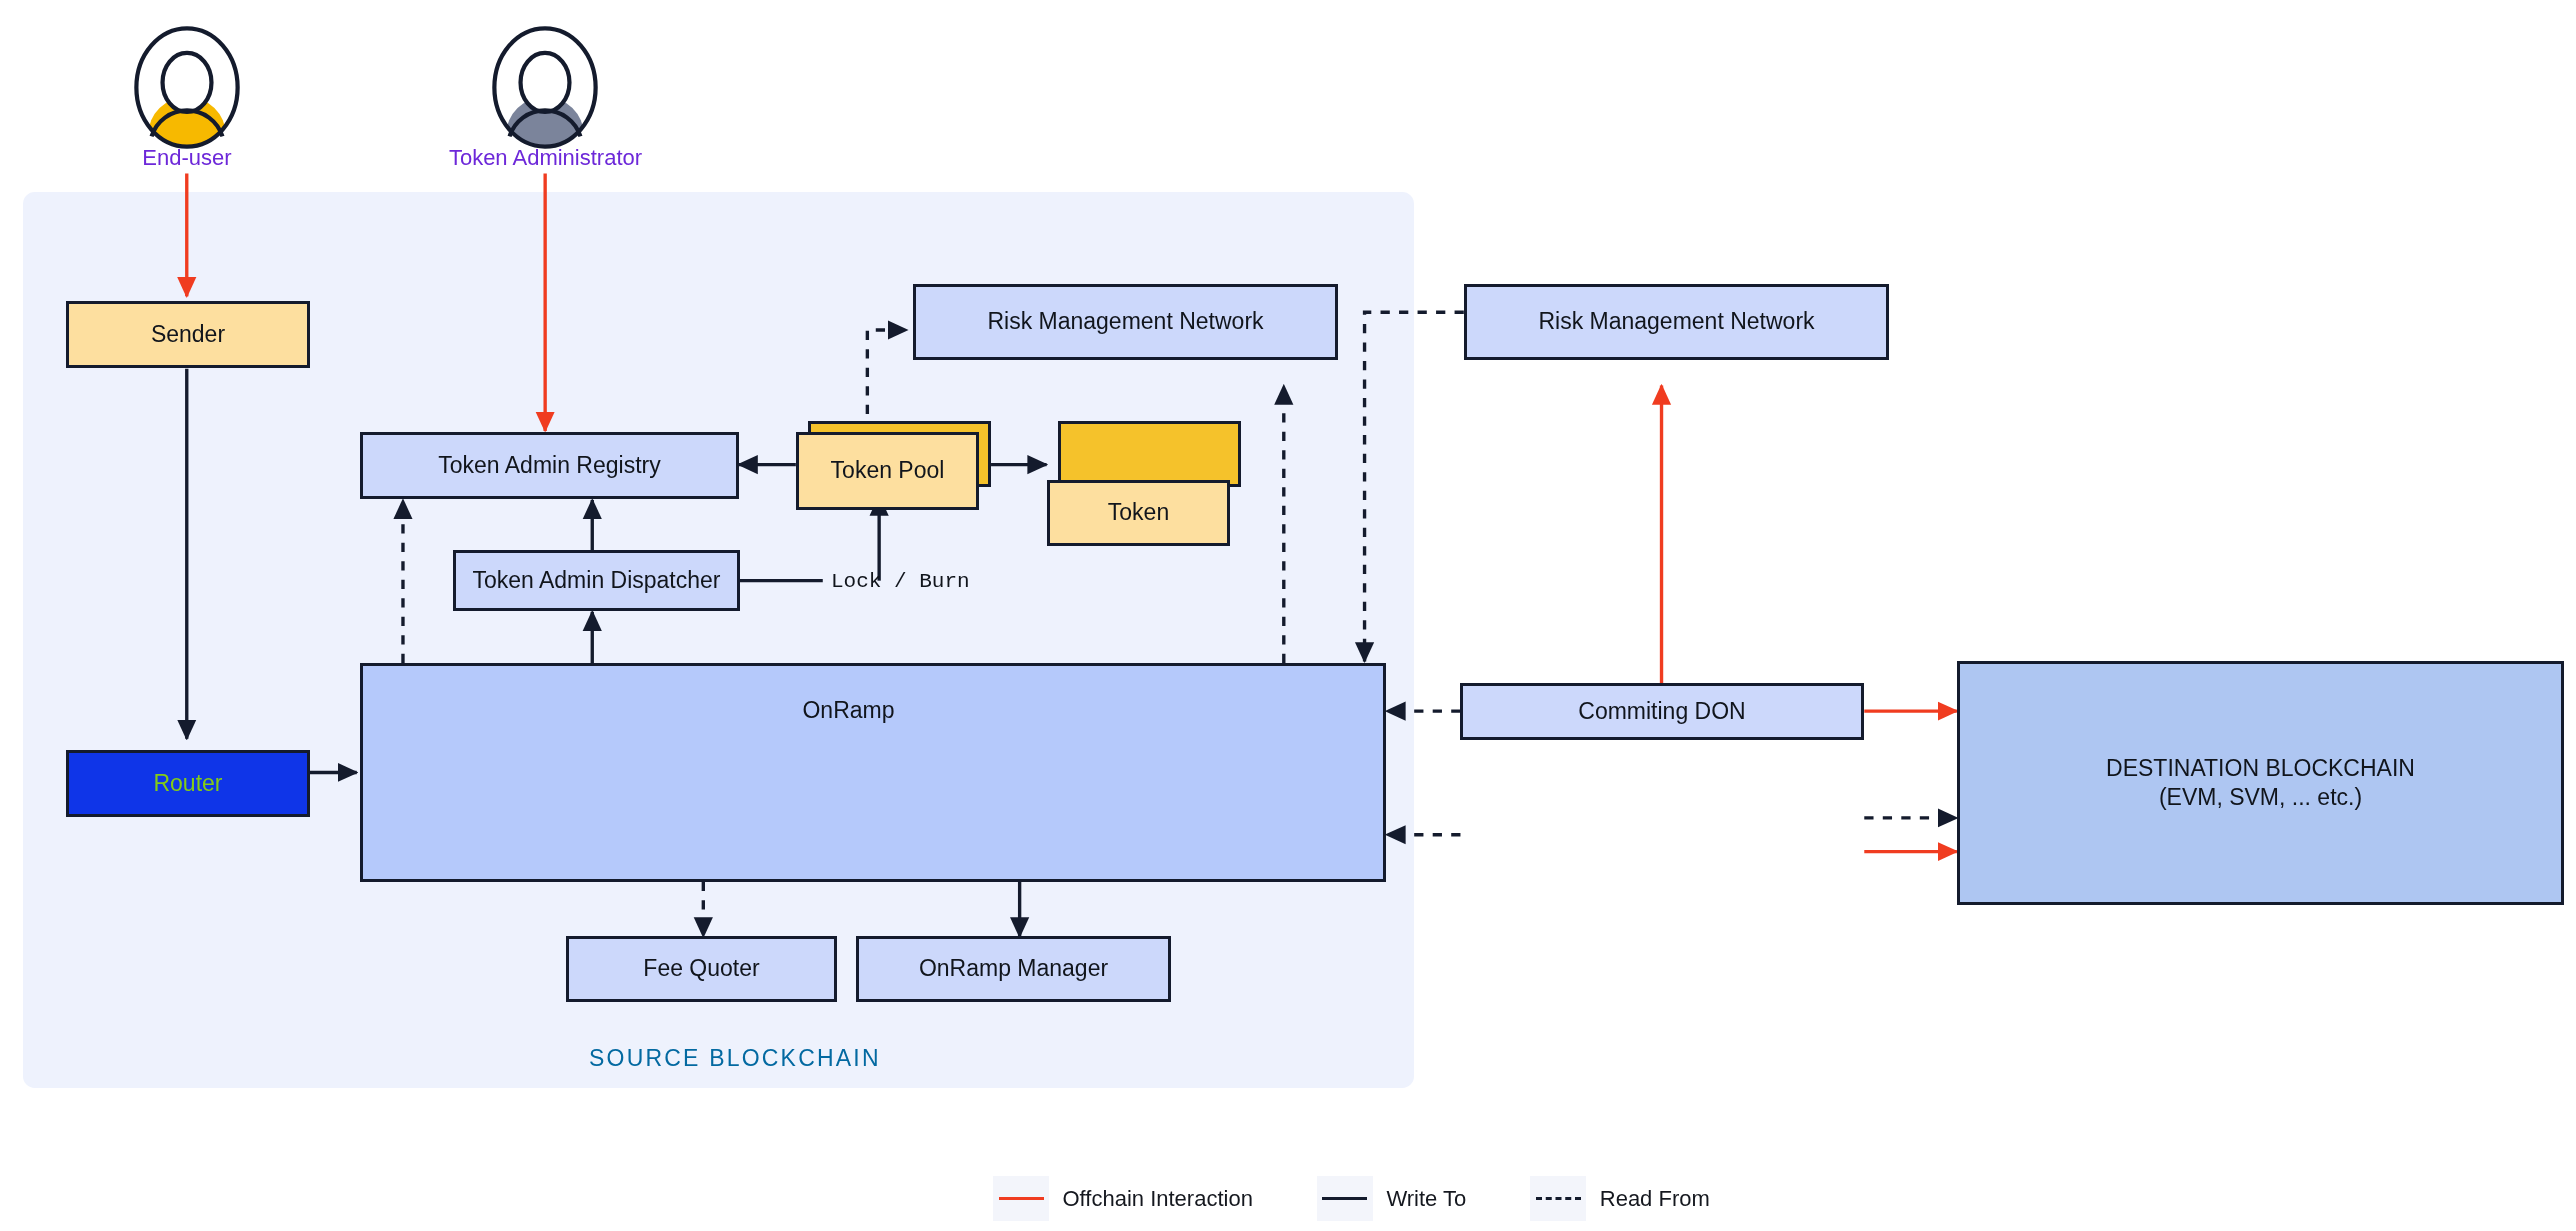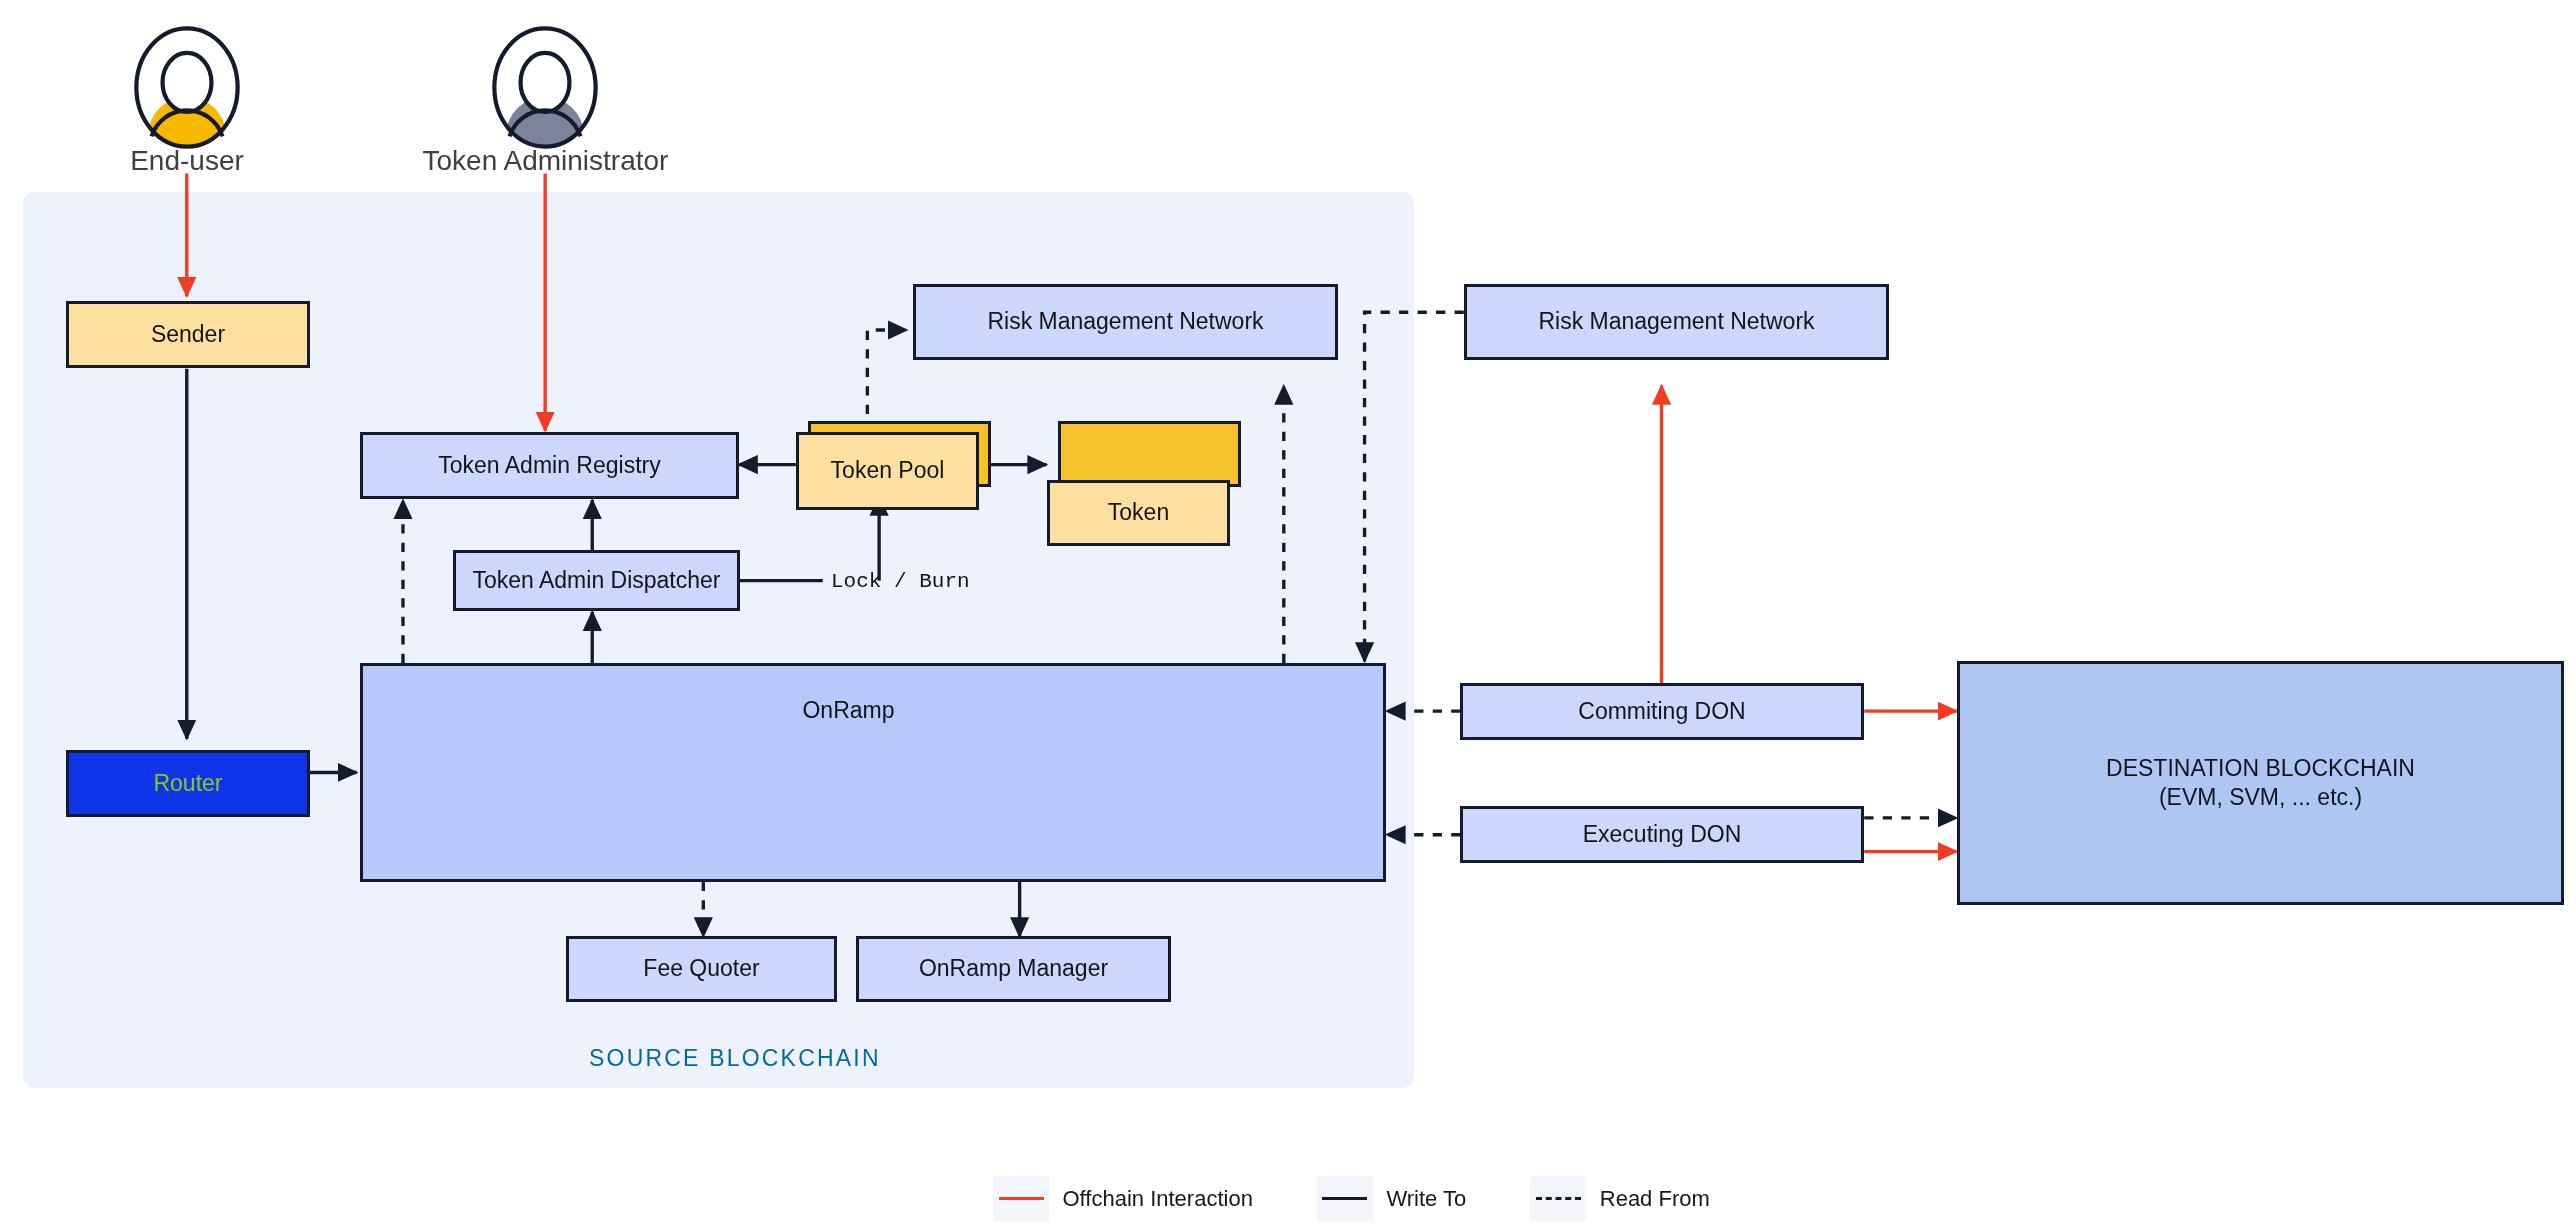--- a/index.html
+++ b/index.html
@@ -78,22 +78,22 @@
     box-sizing: border-box;
     border: 3.4px solid #141b2d;
     background: #f5c22b;
     z-index: 5;
   }
 
   
   .actor { position: absolute; z-index: 6; }
   .actor-caption {
     position: absolute;
-    font-size: 28px;
-    color: #404040;
+    font-size: 22px;
+    color: #6d28d9;
     white-space: nowrap;
     text-align: center;
   }
 
   
   .annot {
     position: absolute;
     font-family: "Liberation Mono", "DejaVu Sans Mono", monospace;
     font-size: 21px;
     color: #11151c;
@@ -268,23 +268,20 @@
   </div>
 
   <div class="node blue" style="left:856px; top:936px; width:315px; height:66px;">
     <span class="node-label">OnRamp Manager</span>
   </div>
 
   <div class="node blue" style="left:1460px; top:683px; width:404px; height:57px;">
     <span class="node-label">Commiting DON</span>
   </div>
 
-  <div class="node blue" style="left:1460px; top:806px; width:404px; height:57px;">
-    <span class="node-label">Executing DON</span>
-  </div>
 
   <div class="node blue-dest" style="left:1957px; top:661px; width:607px; height:244px; flex-direction:column;">
     <span class="node-label">DESTINATION BLOCKCHAIN</span>
     <span class="node-label">(EVM, SVM, ... etc.)</span>
   </div>
 
   <div class="annot" style="left:831px; top:570px;">Lock / Burn</div>
 
   <div id="legend" style="left:993px; top:1176px;">
     <div class="legend-item">

